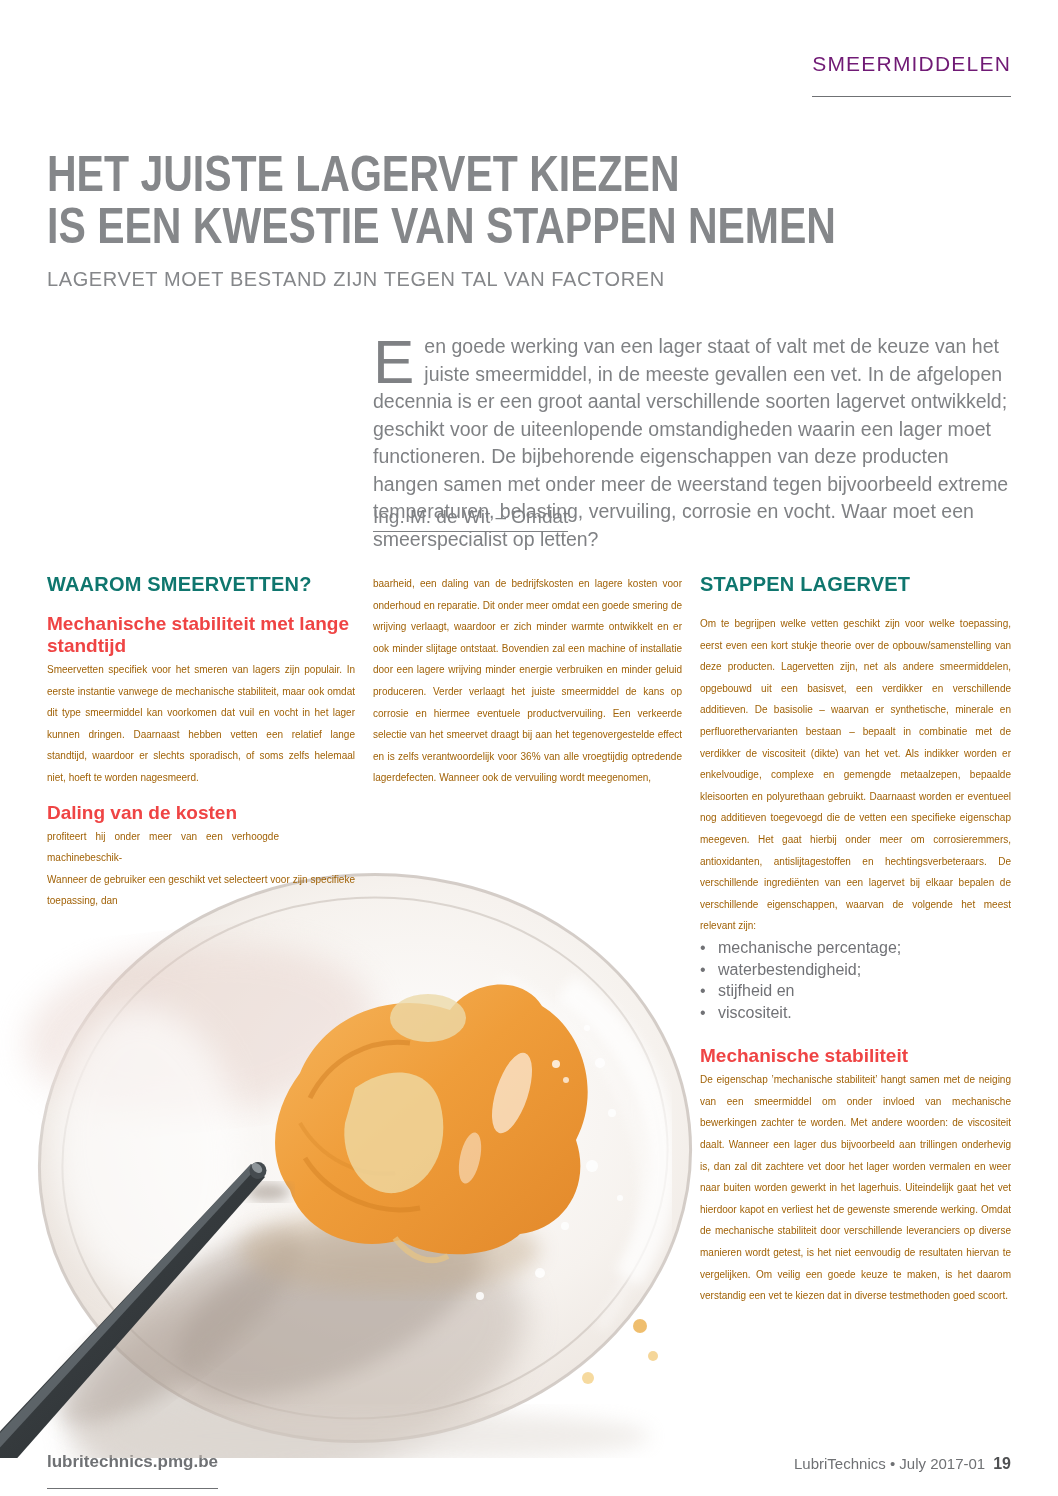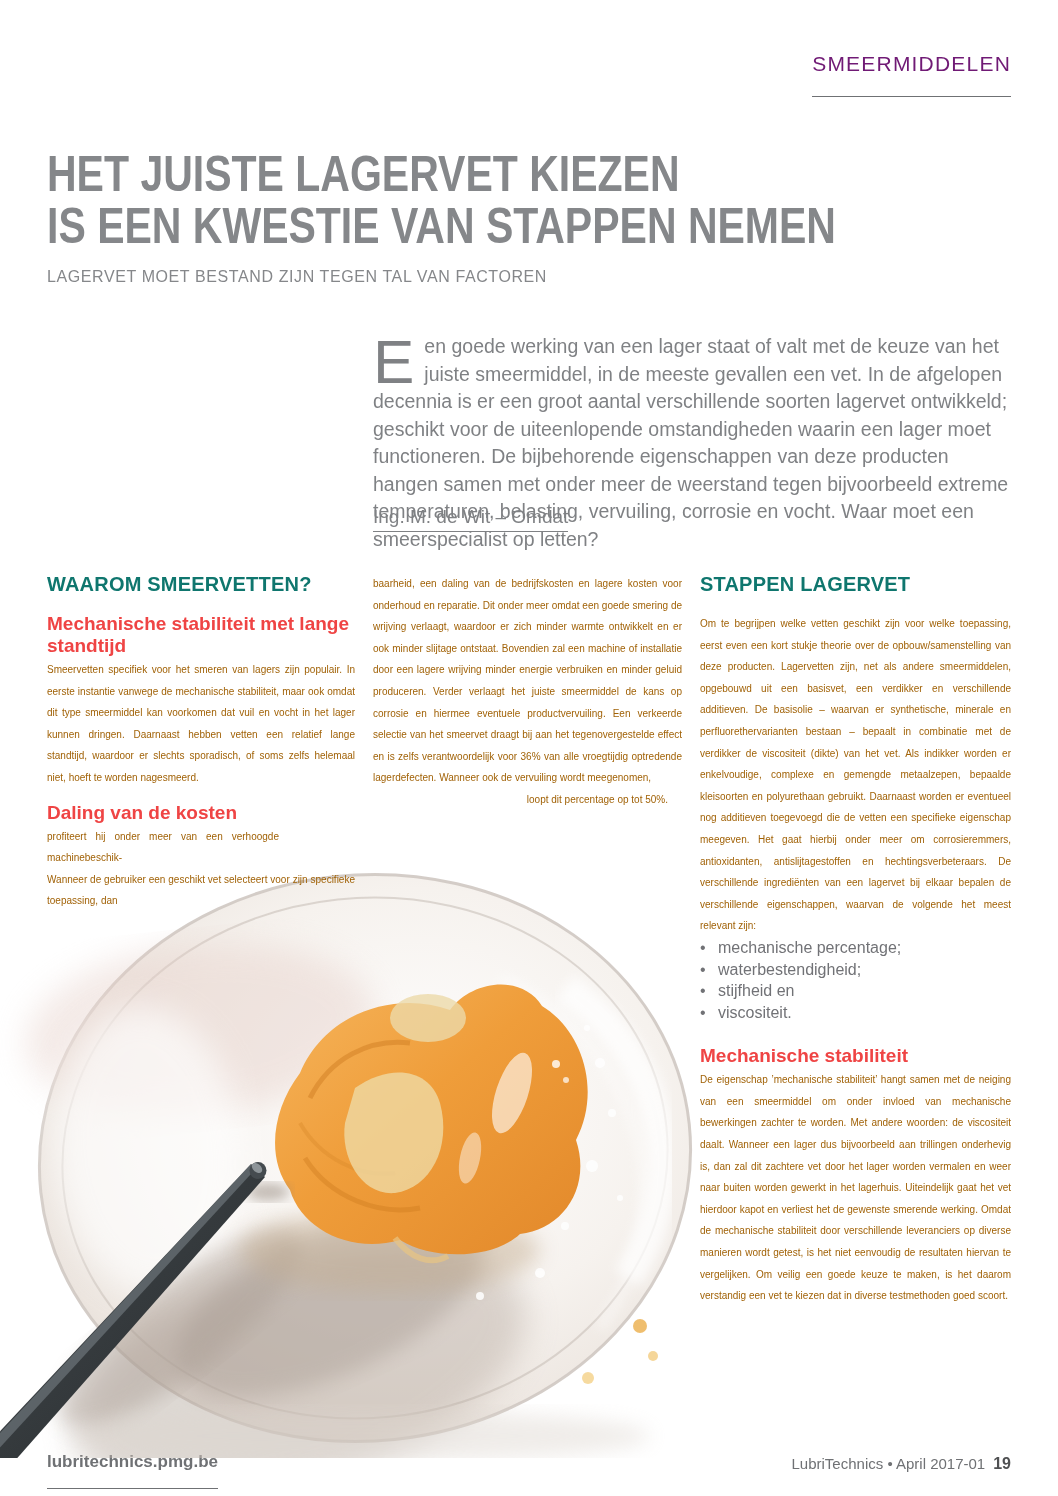--- a/index.html
+++ b/index.html
@@ -14,21 +14,21 @@
     border-bottom:1.5px solid #6f7174; padding-bottom:20px;margin-top:28px;
   }
   
   .title{
     position:absolute; left:47px; top:148px;
     font-size:50px; font-weight:bold; color:#85878a; line-height:52px;
     transform:scaleX(0.82); transform-origin:left top; white-space:nowrap;
   }
   .subtitle{
     position:absolute; left:47px; top:268px;
-    font-size:16px; color:#85878a; letter-spacing:0.6px; white-space:nowrap;
+    font-size:20px; color:#85878a; letter-spacing:0.6px; white-space:nowrap;
   }
   
   .intro{
     position:absolute; left:373px; top:333px; width:640px;
     font-size:19.5px; line-height:27.5px; color:#7f8184; text-align:left;
   }
   .dropcap{
     float:left; font-size:62px; line-height:46px; padding:6px 10px 0 0;
     color:#7f8184; font-weight:normal;
   }
@@ -196,21 +196,20 @@
     <div class="colhead">WAAROM SMEERVETTEN?</div>
     <div class="subhead" style="margin-top:0;">Mechanische stabiliteit met lange standtijd</div>
     <p class="body-p">Smeervetten specifiek voor het smeren van lagers zijn populair. In eerste instantie vanwege de mechanische stabiliteit, maar ook omdat dit type smeermiddel kan voorkomen dat vuil en vocht in het lager kunnen dringen. Daarnaast hebben vetten een relatief lange standtijd, waardoor er slechts sporadisch, of soms zelfs helemaal niet, hoeft te worden nagesmeerd.</p>
     <div class="subhead">Daling van de kosten</div>
     <p class="body-p narrow">profiteert hij onder meer van een verhoogde machinebeschik-</p>
     <p class="body-p">Wanneer de gebruiker een geschikt vet selecteert voor zijn specifieke toepassing, dan</p>
   </div>
 
   <div class="col col2">
     <p class="body-p">baarheid, een daling van de bedrijfskosten en lagere kosten voor onderhoud en reparatie. Dit onder meer omdat een goede smering de wrijving verlaagt, waardoor er zich minder warmte ontwikkelt en er ook minder slijtage ontstaat. Bovendien zal een machine of installatie door een lagere wrijving minder energie verbruiken en minder geluid produceren. Verder verlaagt het juiste smeermiddel de kans op corrosie en hiermee eventuele productvervuiling. Een verkeerde selectie van het smeervet draagt bij aan het tegenovergestelde effect en is zelfs verantwoordelijk voor 36% van alle vroegtijdig optredende lagerdefecten. Wanneer ook de vervuiling wordt meegenomen,</p>
-    <p class="body-p right-line">loopt dit percentage op tot 50%.</p>
   </div>
 
   <div class="col col3">
     <div class="colhead">STAPPEN LAGERVET</div>
     <p class="body-p">Om te begrijpen welke vetten geschikt zijn voor welke toepassing, eerst even een kort stukje theorie over de opbouw/samenstelling van deze producten. Lagervetten zijn, net als andere smeermiddelen, opgebouwd uit een basisvet, een verdikker en verschillende additieven. De basisolie – waarvan er synthetische, minerale en perfluorethervarianten bestaan – bepaalt in combinatie met de verdikker de viscositeit (dikte) van het vet. Als indikker worden er enkelvoudige, complexe en gemengde metaalzepen, bepaalde kleisoorten en polyurethaan gebruikt. Daarnaast worden er eventueel nog additieven toegevoegd die de vetten een specifieke eigenschap meegeven. Het gaat hierbij onder meer om corrosieremmers, antioxidanten, antislijtagestoffen en hechtingsverbeteraars. De verschillende ingrediënten van een lagervet bij elkaar bepalen de verschillende eigenschappen, waarvan de volgende het meest relevant zijn:</p>
     <div class="bullets">
       <div class="bullet-row">
         <span class="bullet-dot">•</span>
         <span>mechanische percentage;</span>
       </div>
@@ -226,16 +225,16 @@
         <span class="bullet-dot">•</span>
         <span>viscositeit.</span>
       </div>
     </div>
     <div class="subhead" style="margin-top:22px;">Mechanische stabiliteit</div>
     <p class="body-p">De eigenschap ’mechanische stabiliteit’ hangt samen met de neiging van een smeermiddel om onder invloed van mechanische bewerkingen zachter te worden. Met andere woorden: de viscositeit daalt. Wanneer een lager dus bijvoorbeeld aan trillingen onderhevig is, dan zal dit zachtere vet door het lager worden vermalen en weer naar buiten worden gewerkt in het lagerhuis. Uiteindelijk gaat het vet hierdoor kapot en verliest het de gewenste smerende werking. Omdat de mechanische stabiliteit door verschillende leveranciers op diverse manieren wordt getest, is het niet eenvoudig de resultaten hiervan te vergelijken. Om veilig een goede keuze te maken, is het daarom verstandig een vet te kiezen dat in diverse testmethoden goed scoort.</p>
   </div>
 
   <a class="footer-left">lubritechnics.pmg.be</a>
   <div class="footer-right">
-    <span>LubriTechnics • April 2017-01</span><span class="page-number">19</span>
+    <span>LubriTechnics • July 2017-01</span><span class="page-number">19</span>
   </div>
 
 </div>
 
 </body></html>

